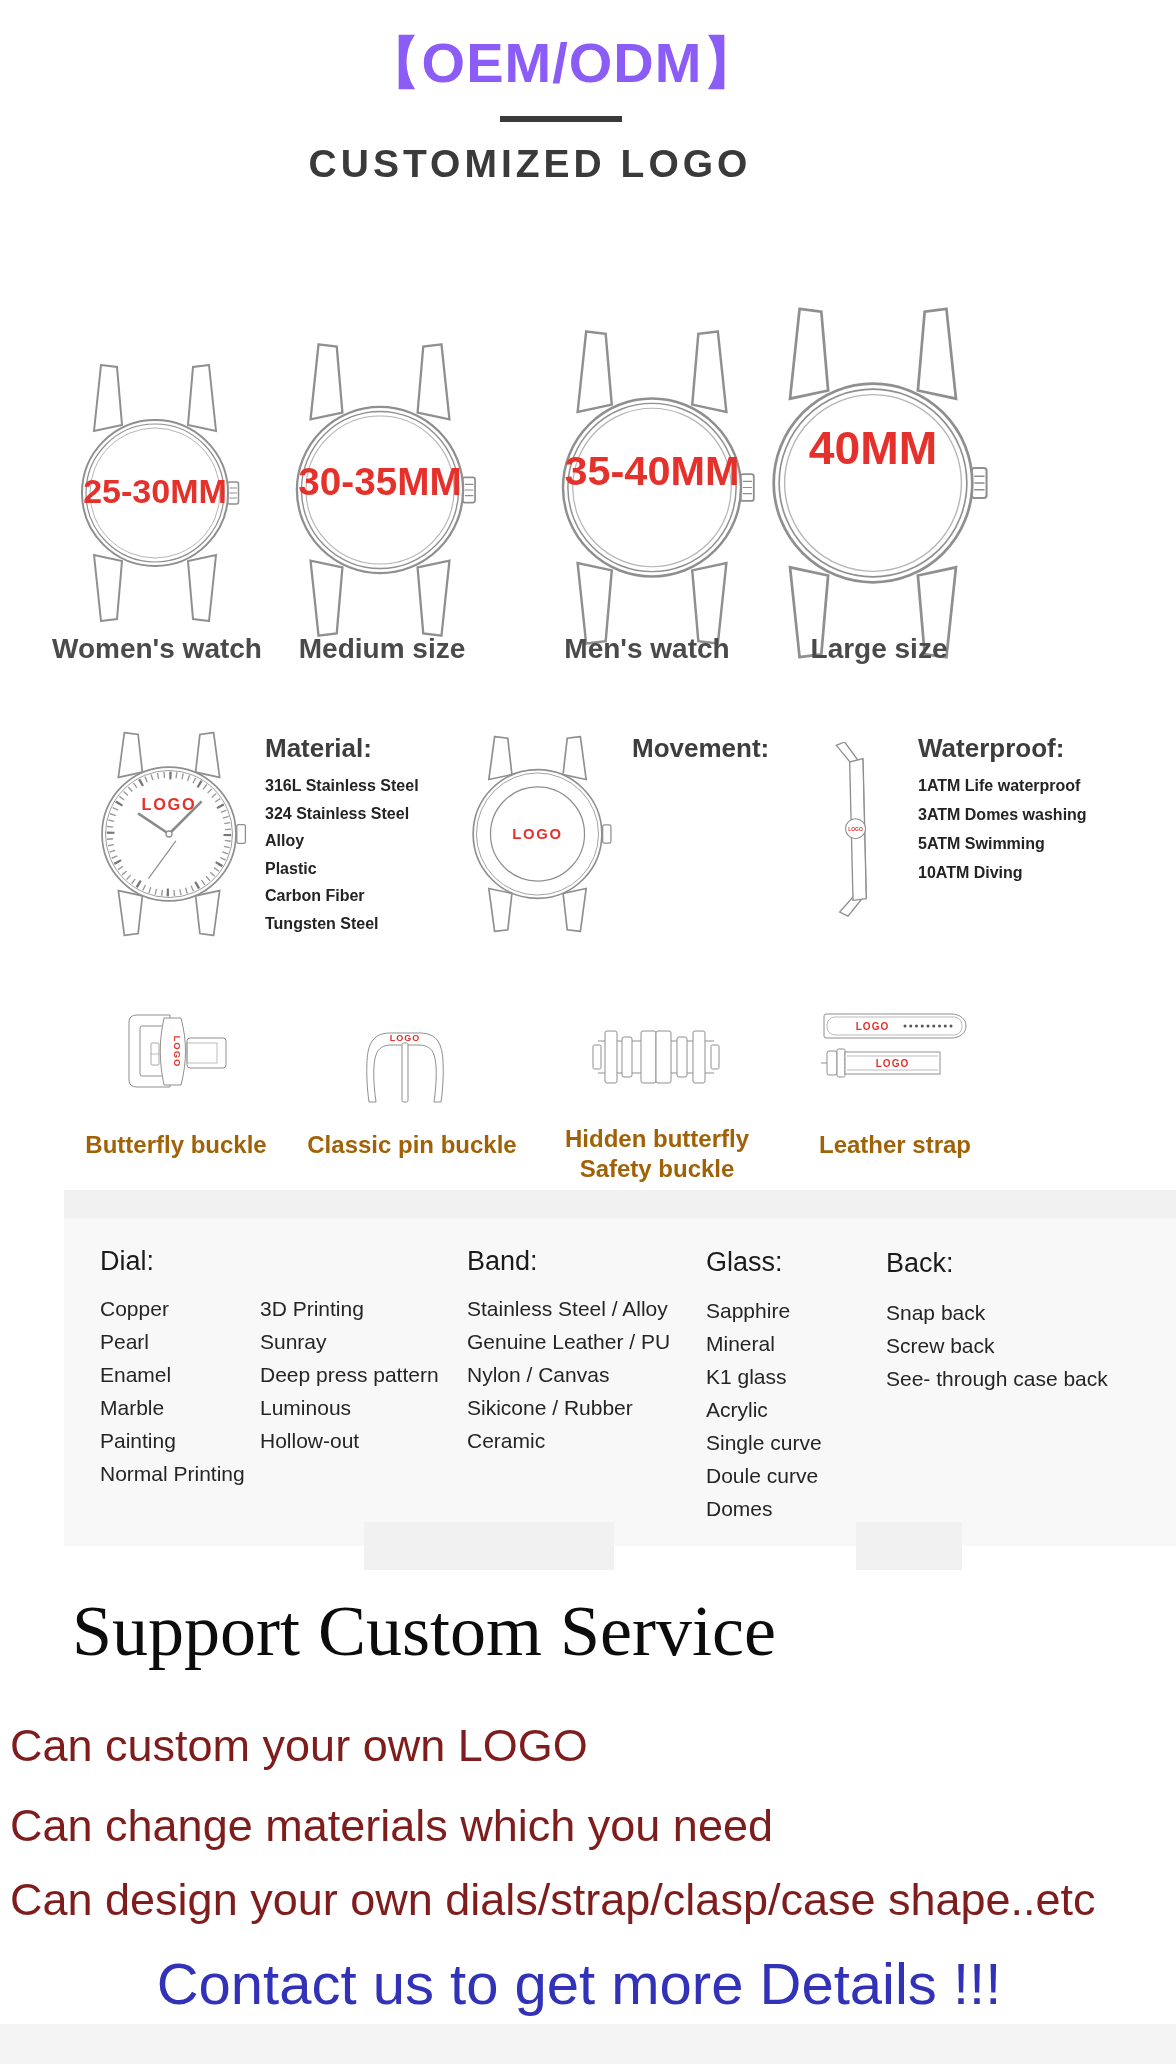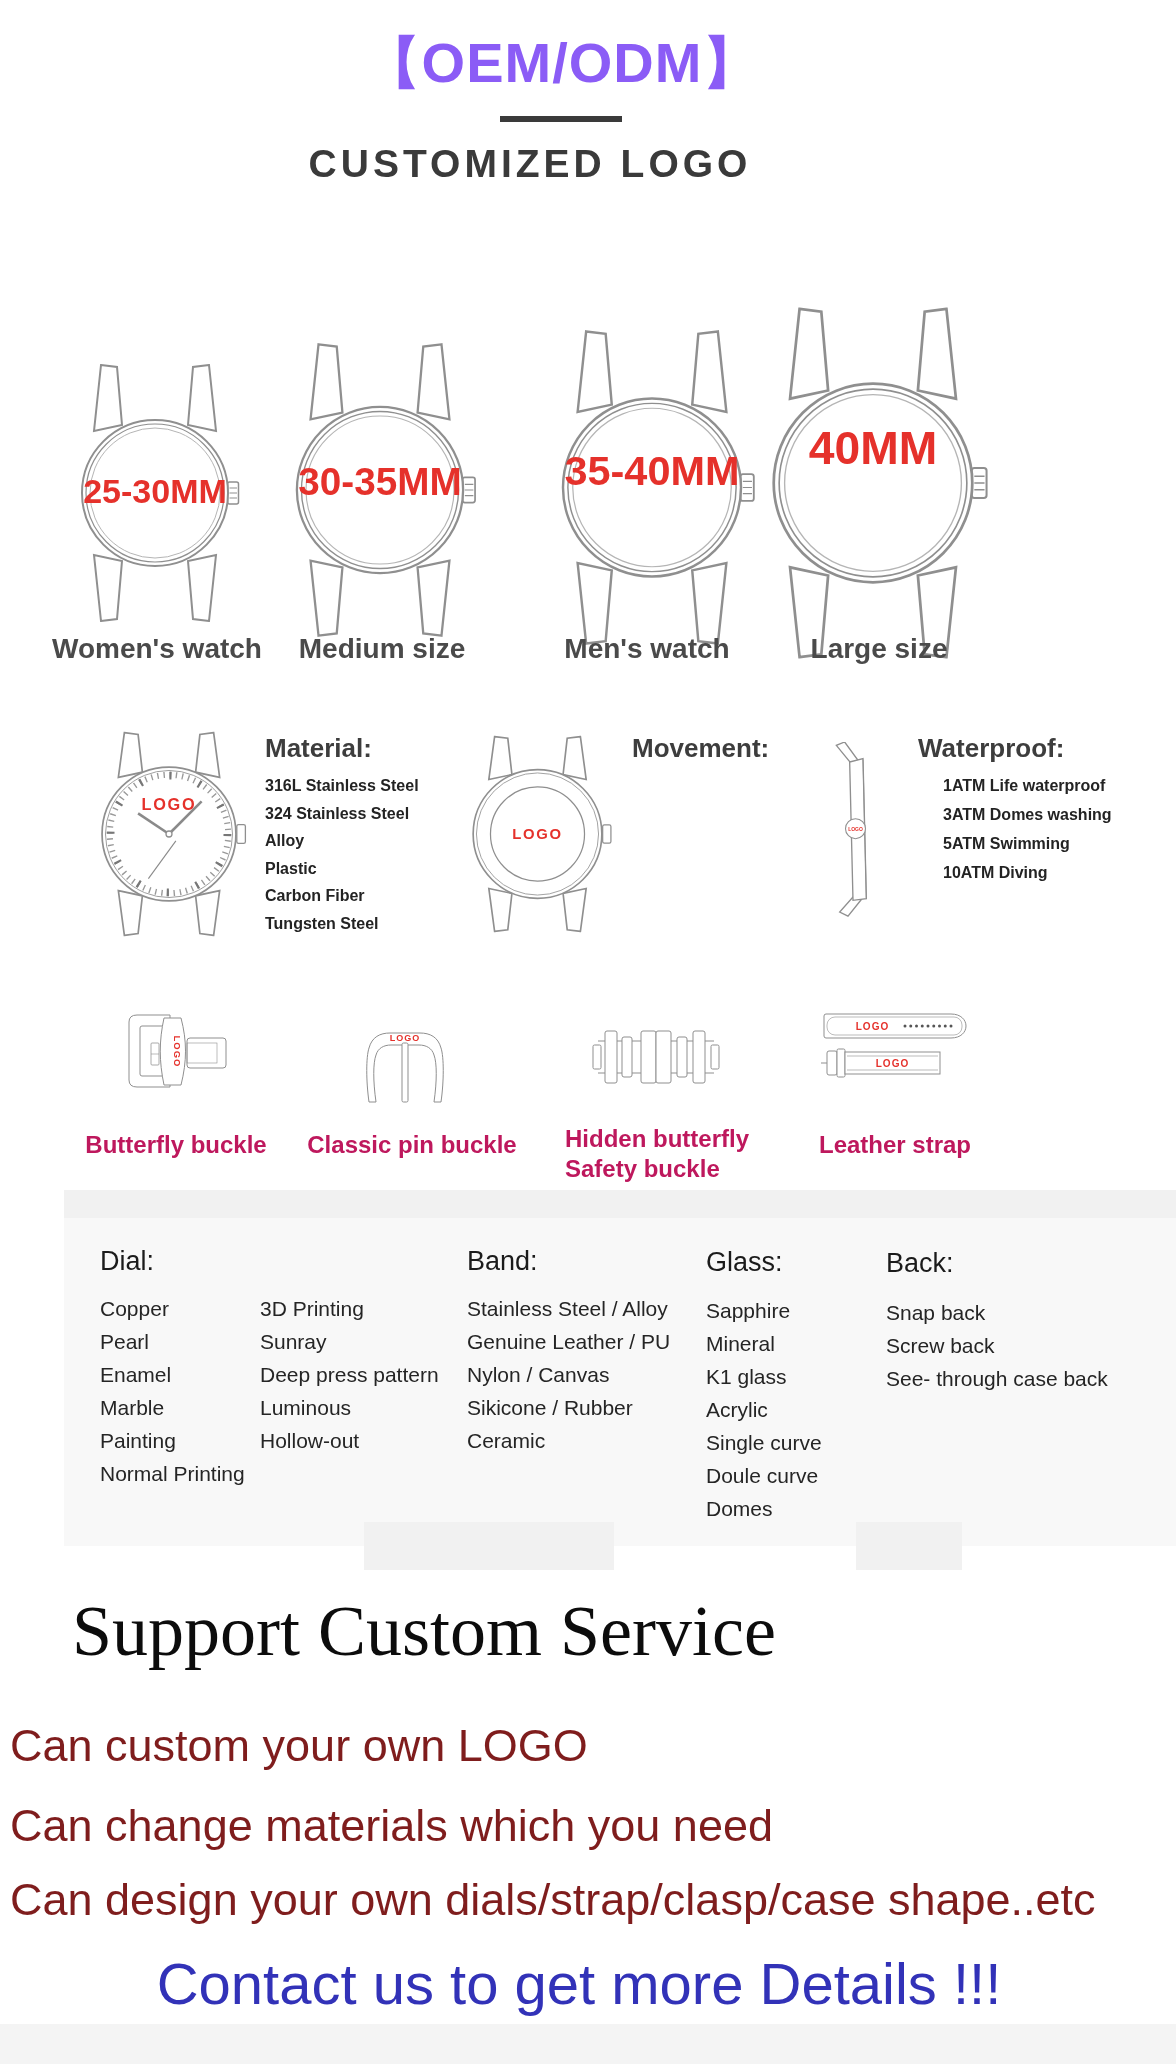--- a/index.html
+++ b/index.html
@@ -16,26 +16,26 @@
   
   .watch-label{font-size:28px;font-weight:bold;color:#4a4a4a;top:633px;}
   .size-text{font-family:"Liberation Sans",sans-serif;font-weight:bold;font-size:34px;
              fill:#e5312b;text-anchor:middle;}
   .outline{stroke:#8f8f8f;fill:#ffffff;}
 
   
   .spec-title{font-size:26px;font-weight:bold;color:#3d3d3d;white-space:nowrap;}
   .spec-list{font-size:16px;color:#232323;font-weight:bold;}
   .spec-list .li{height:27.5px;line-height:27.5px;white-space:nowrap;}
-  .wp-list .li{height:29px;line-height:29px;margin-left:25px;}
+  .wp-list .li{height:29px;line-height:29px;}
   .logo-red{font-family:"Liberation Sans",sans-serif;font-weight:bold;fill:#e5312b;
             text-anchor:middle;letter-spacing:2px;}
 
   
-  .buckle-label{font-size:24px;font-weight:bold;color:#be185d;line-height:30px;}
+  .buckle-label{font-size:24px;font-weight:bold;color:#a16207;text-align:center;line-height:30px;}
 
   
   .panel{background:#f1f1f1;}
   .panel2{background:#f8f8f8;}
   .opt-title{font-size:27px;color:#1b1b1b;font-weight:normal;white-space:nowrap;}
   .opt-list{font-size:21px;color:#252525;}
   .opt-list .li{height:33px;line-height:33px;white-space:nowrap;}
 
   
   .serif-title{font-family:"Liberation Serif",serif;font-size:72px;color:#0c0c0c;white-space:nowrap;margin-left:32px;}

